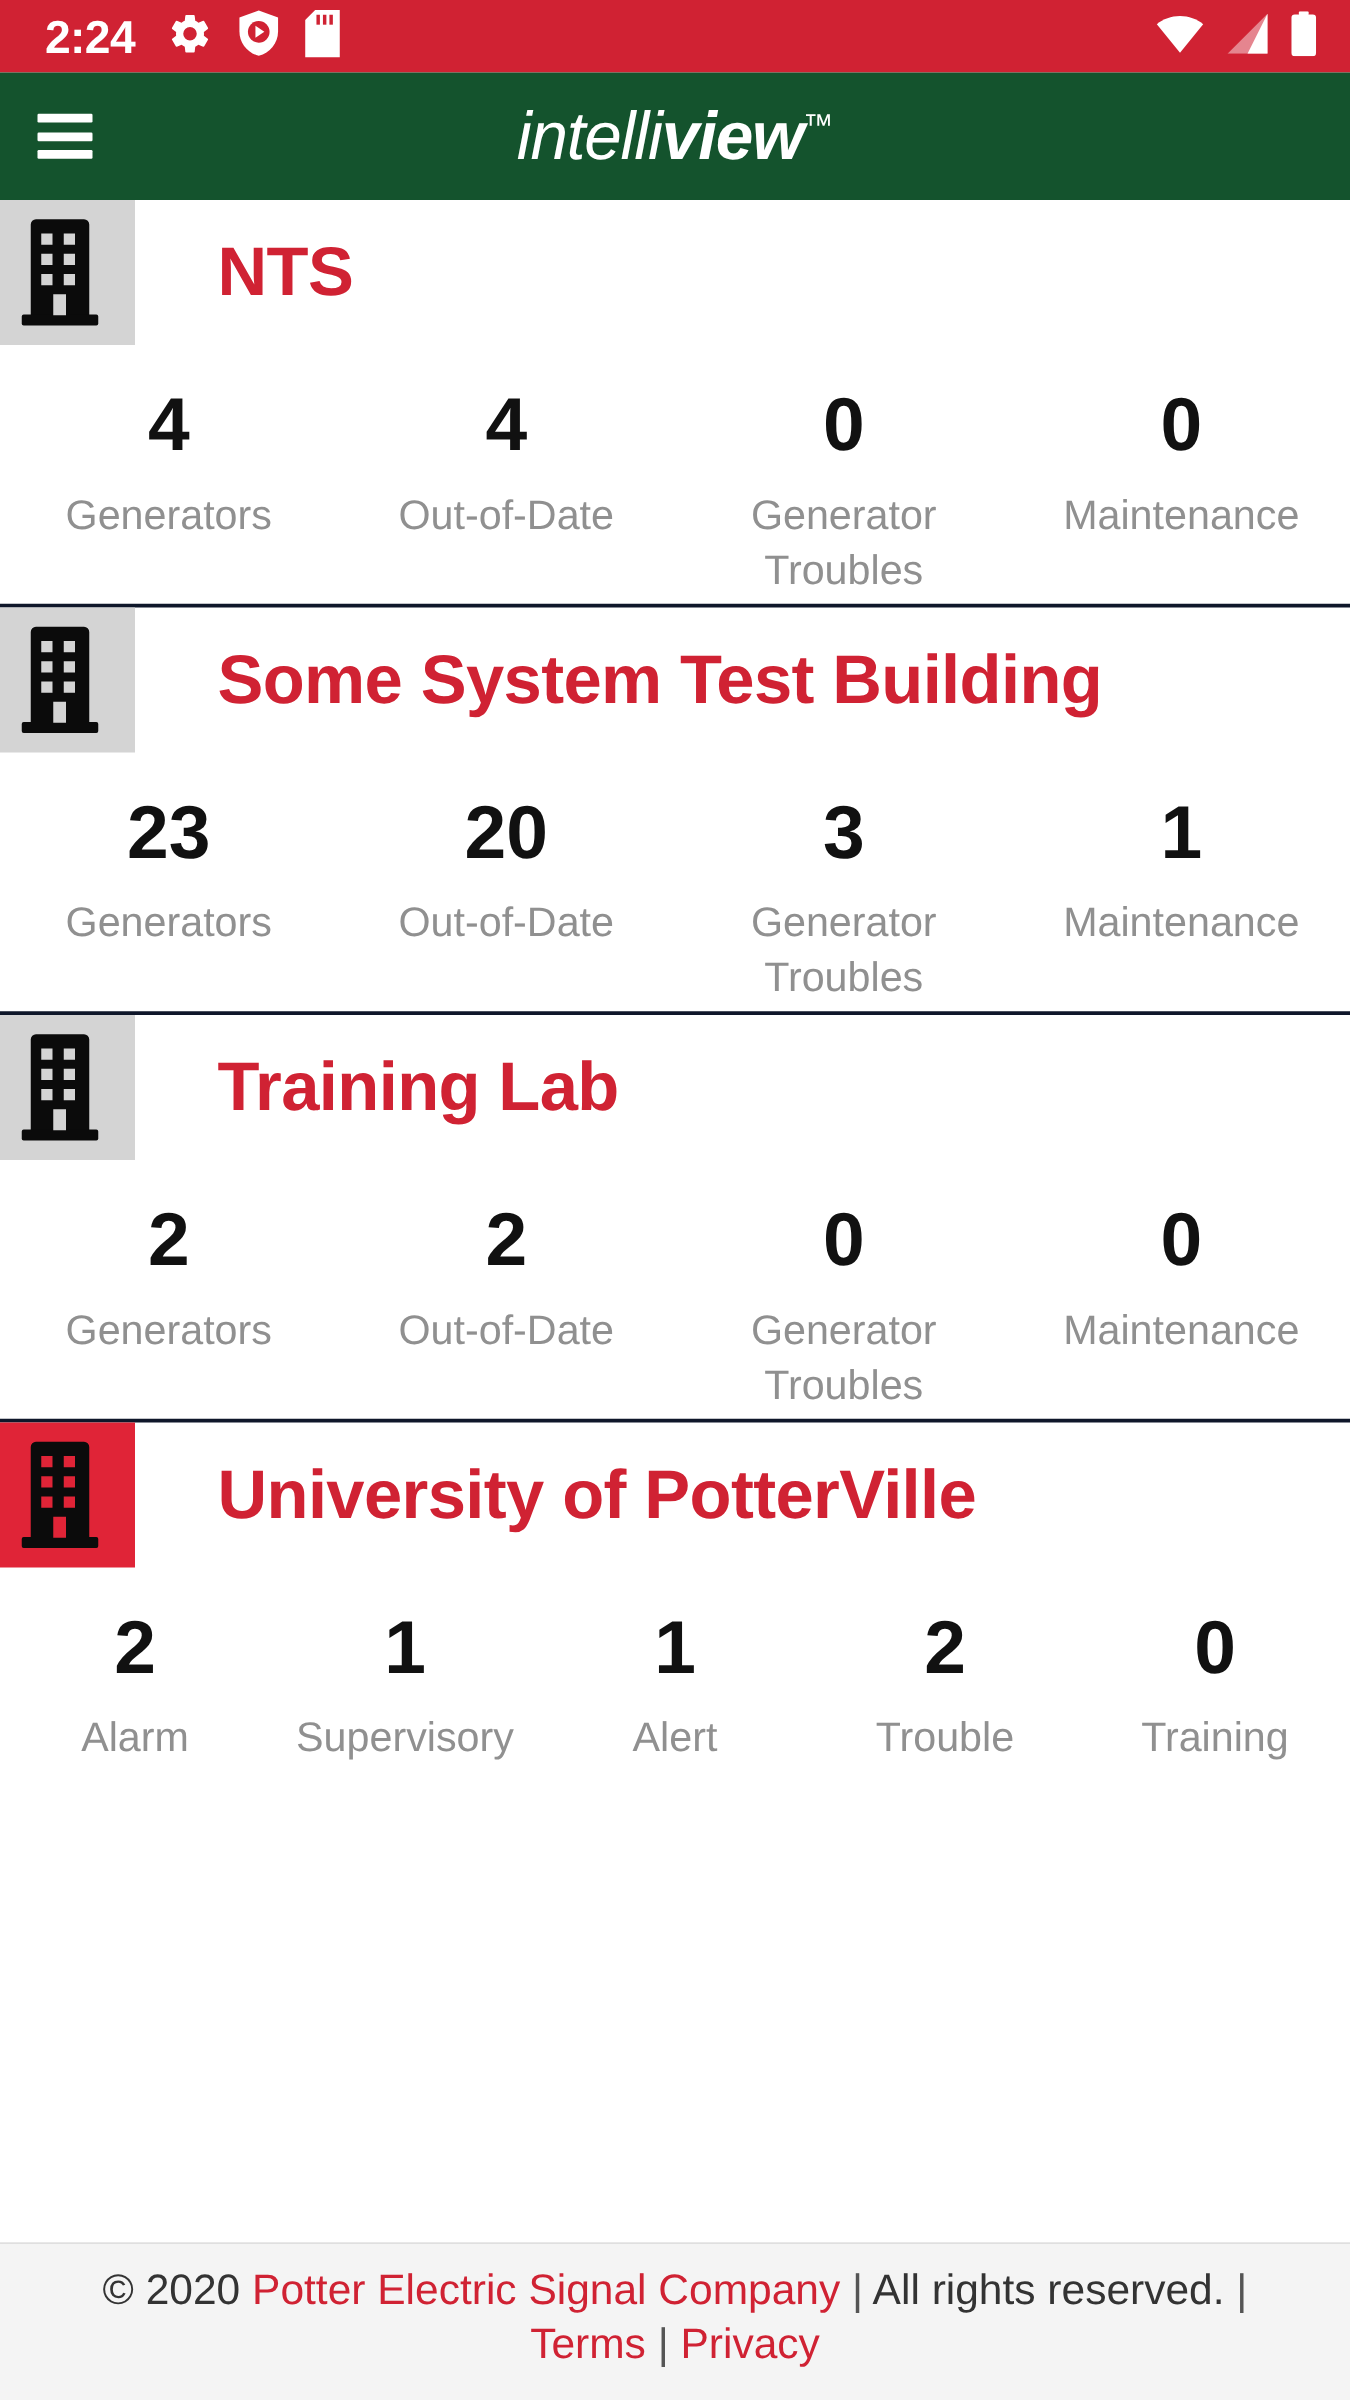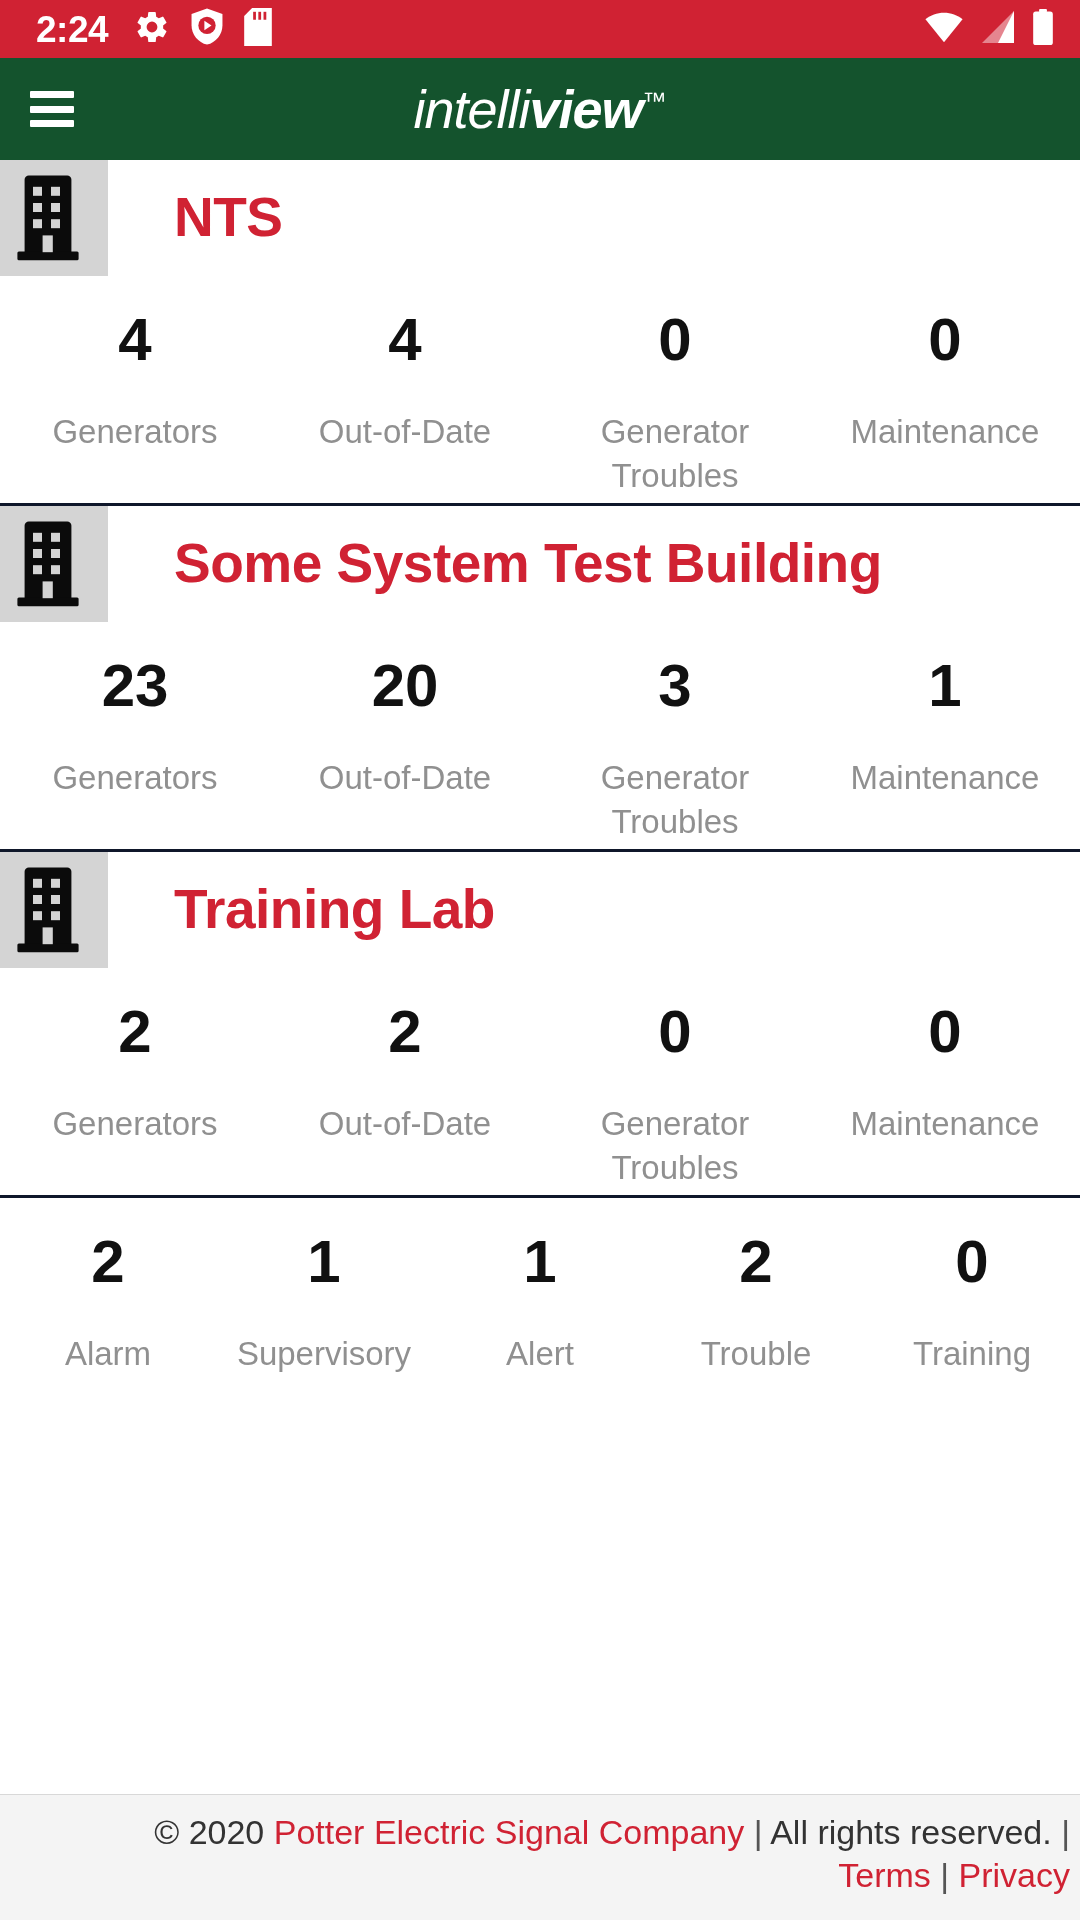--- a/index.html
+++ b/index.html
@@ -150,30 +150,30 @@
   .stat-value {
     font-size: 60px;
     font-weight: 700;
     color: #111111;
     line-height: 1;
   }
   .stat-label {
     font-size: 33px;
     color: #909090;
     line-height: 1.32;
-    margin-top: 40px;
+    margin-top: 20px;
     padding: 0 4px;
   }
 
   
   .footer {
     flex: 0 0 auto;
     background: #f4f4f4;
     border-top: 1px solid #d8d8d8;
-    text-align: right;
+    text-align: center;
     padding: 16px 10px 22px 10px;
     font-size: 34px;
     color: #333333;
     line-height: 1.28;
   }
   .footer a,
   .footer .link {
     color: #D02233;
     text-decoration: none;
   }
@@ -351,20 +351,36 @@
             <div class="stat-value">0</div>
             <div class="stat-label">Generator Troubles</div>
           </div>
           <div class="stat">
             <div class="stat-value">0</div>
             <div class="stat-label">Maintenance</div>
           </div>
         </div>
       </div>
       <div class="card">
+        <div class="card-head">
+          <div class="bldg-icon alarm">
+            <svg width="78" height="92" viewBox="0 0 26 30">
+              <path d="M3.2 2.2a1.4 1.4 0 0 1 1.4-1.4h12.8a1.4 1.4 0 0 1 1.4 1.4v24.2H3.2z" fill="#0b0b0b"></path>
+              <rect x="0.8" y="26.2" width="20.4" height="2.9" rx="0.5" fill="#0b0b0b"></rect>
+              <rect x="6.0" y="4.6" width="3.0" height="3.0" fill="#E02437"></rect>
+              <rect x="12.0" y="4.6" width="3.0" height="3.0" fill="#E02437"></rect>
+              <rect x="6.0" y="10.0" width="3.0" height="3.0" fill="#E02437"></rect>
+              <rect x="12.0" y="10.0" width="3.0" height="3.0" fill="#E02437"></rect>
+              <rect x="6.0" y="15.4" width="3.0" height="3.0" fill="#E02437"></rect>
+              <rect x="12.0" y="15.4" width="3.0" height="3.0" fill="#E02437"></rect>
+              <rect x="9.2" y="20.8" width="3.4" height="5.6" fill="#E02437"></rect>
+            </svg>
+          </div>
+          <div class="card-title">University of PotterVille</div>
+        </div>
         <div class="stats">
           <div class="stat">
             <div class="stat-value">2</div>
             <div class="stat-label">Alarm</div>
           </div>
           <div class="stat">
             <div class="stat-value">1</div>
             <div class="stat-label">Supervisory</div>
           </div>
           <div class="stat">

